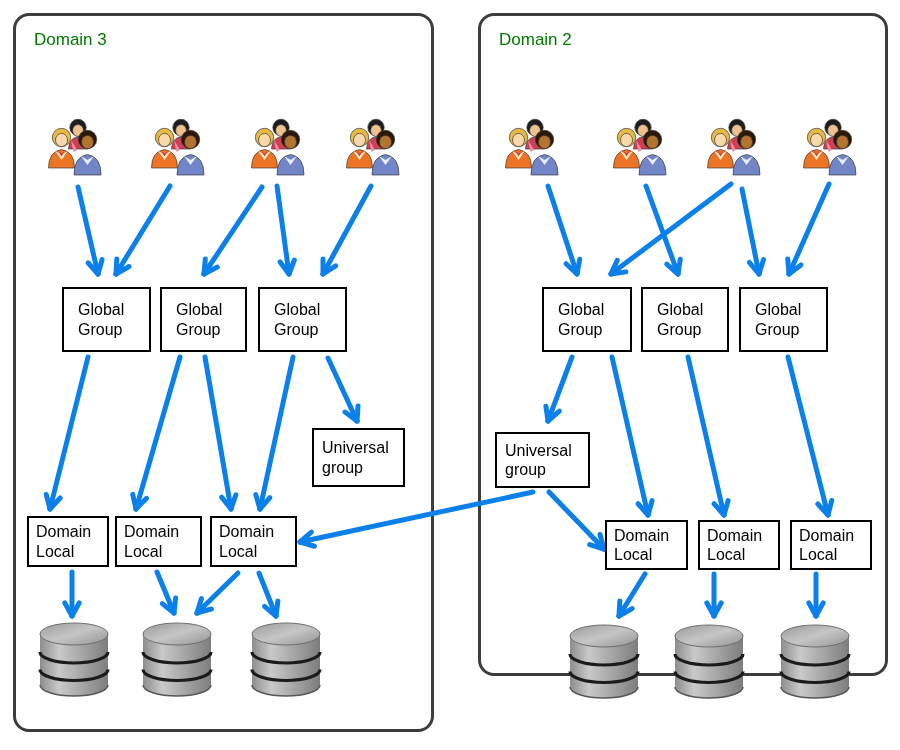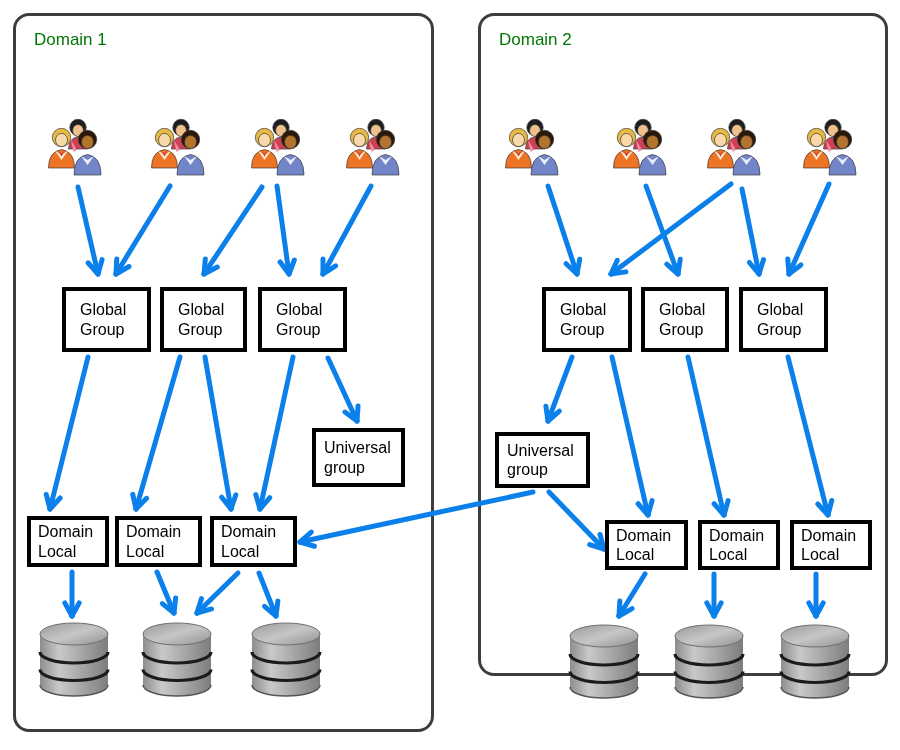--- a/index.html
+++ b/index.html
@@ -11,32 +11,32 @@
     position:absolute;box-sizing:border-box;background:#ffffff;
     border:3px solid #3d3d3d;border-radius:16px;
   }
   .panel-label{
     position:absolute;left:18px;top:14px;
     font-size:17px;color:#007800;white-space:nowrap;
   }
   #diagram-svg{position:absolute;left:0;top:0;}
   .box{
     position:absolute;box-sizing:border-box;background:#ffffff;
-    border:4px solid #d946ef;color:#000000;
+    border:2px solid #d946ef;color:#000000;
     display:flex;flex-direction:column;justify-content:center;
     font-size:16px;line-height:1.2;
   }
   .box span{display:block;white-space:nowrap;}
 </style>
 </head>
 <body>
 
 <div id="stage">
   <div class="panel" id="panel-0" style="left: 13px; top: 13px; width: 421px; height: 719px; border-color: rgb(61, 61, 61);">
-    <span class="panel-label">Domain 1</span>
+    <span class="panel-label">Domain 3</span>
   </div>
   <div class="panel" id="panel-1" style="left: 478px; top: 13px; width: 410px; height: 663px; border-color: rgb(61, 61, 61);">
     <span class="panel-label">Domain 2</span>
   </div>
 <svg id="diagram-svg" width="900" height="750">
       <defs>
         <linearGradient id="cylSide" x1="0" y1="0" x2="1" y2="0">
           <stop offset="0" stop-color="#8d8d8d"></stop>
           <stop offset="0.28" stop-color="#c9c9c9"></stop>
           <stop offset="0.55" stop-color="#adadad"></stop>

